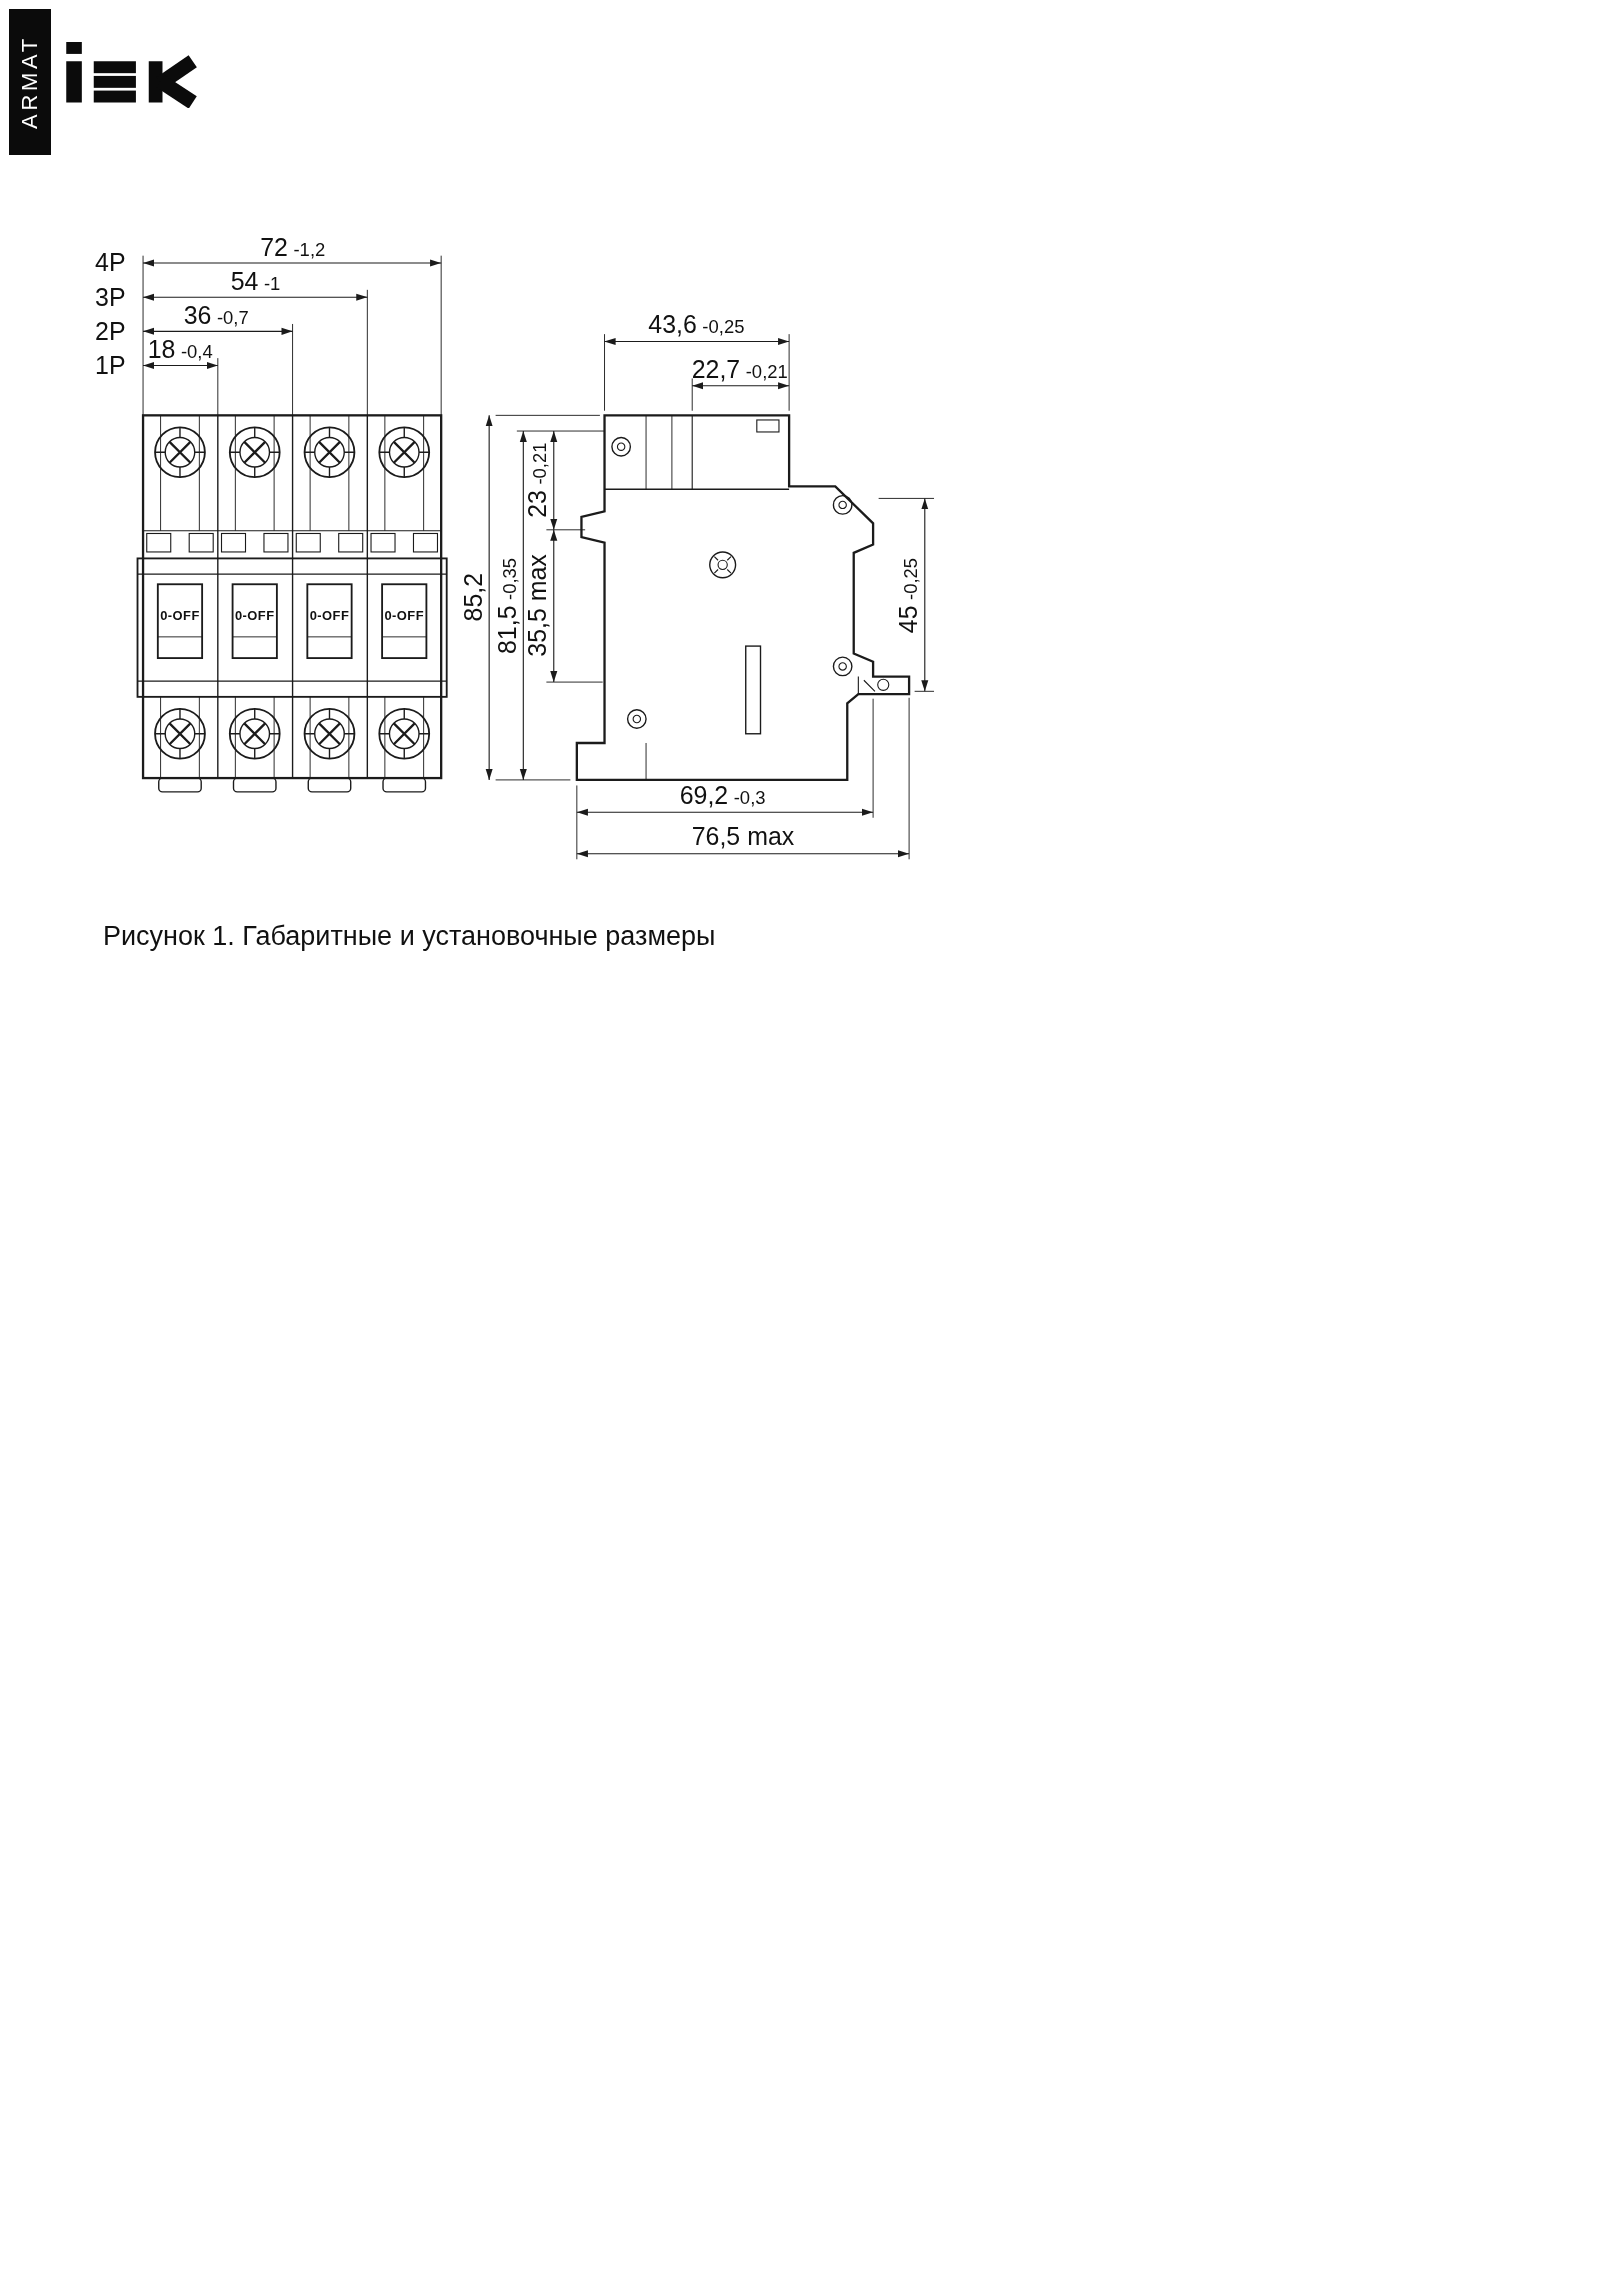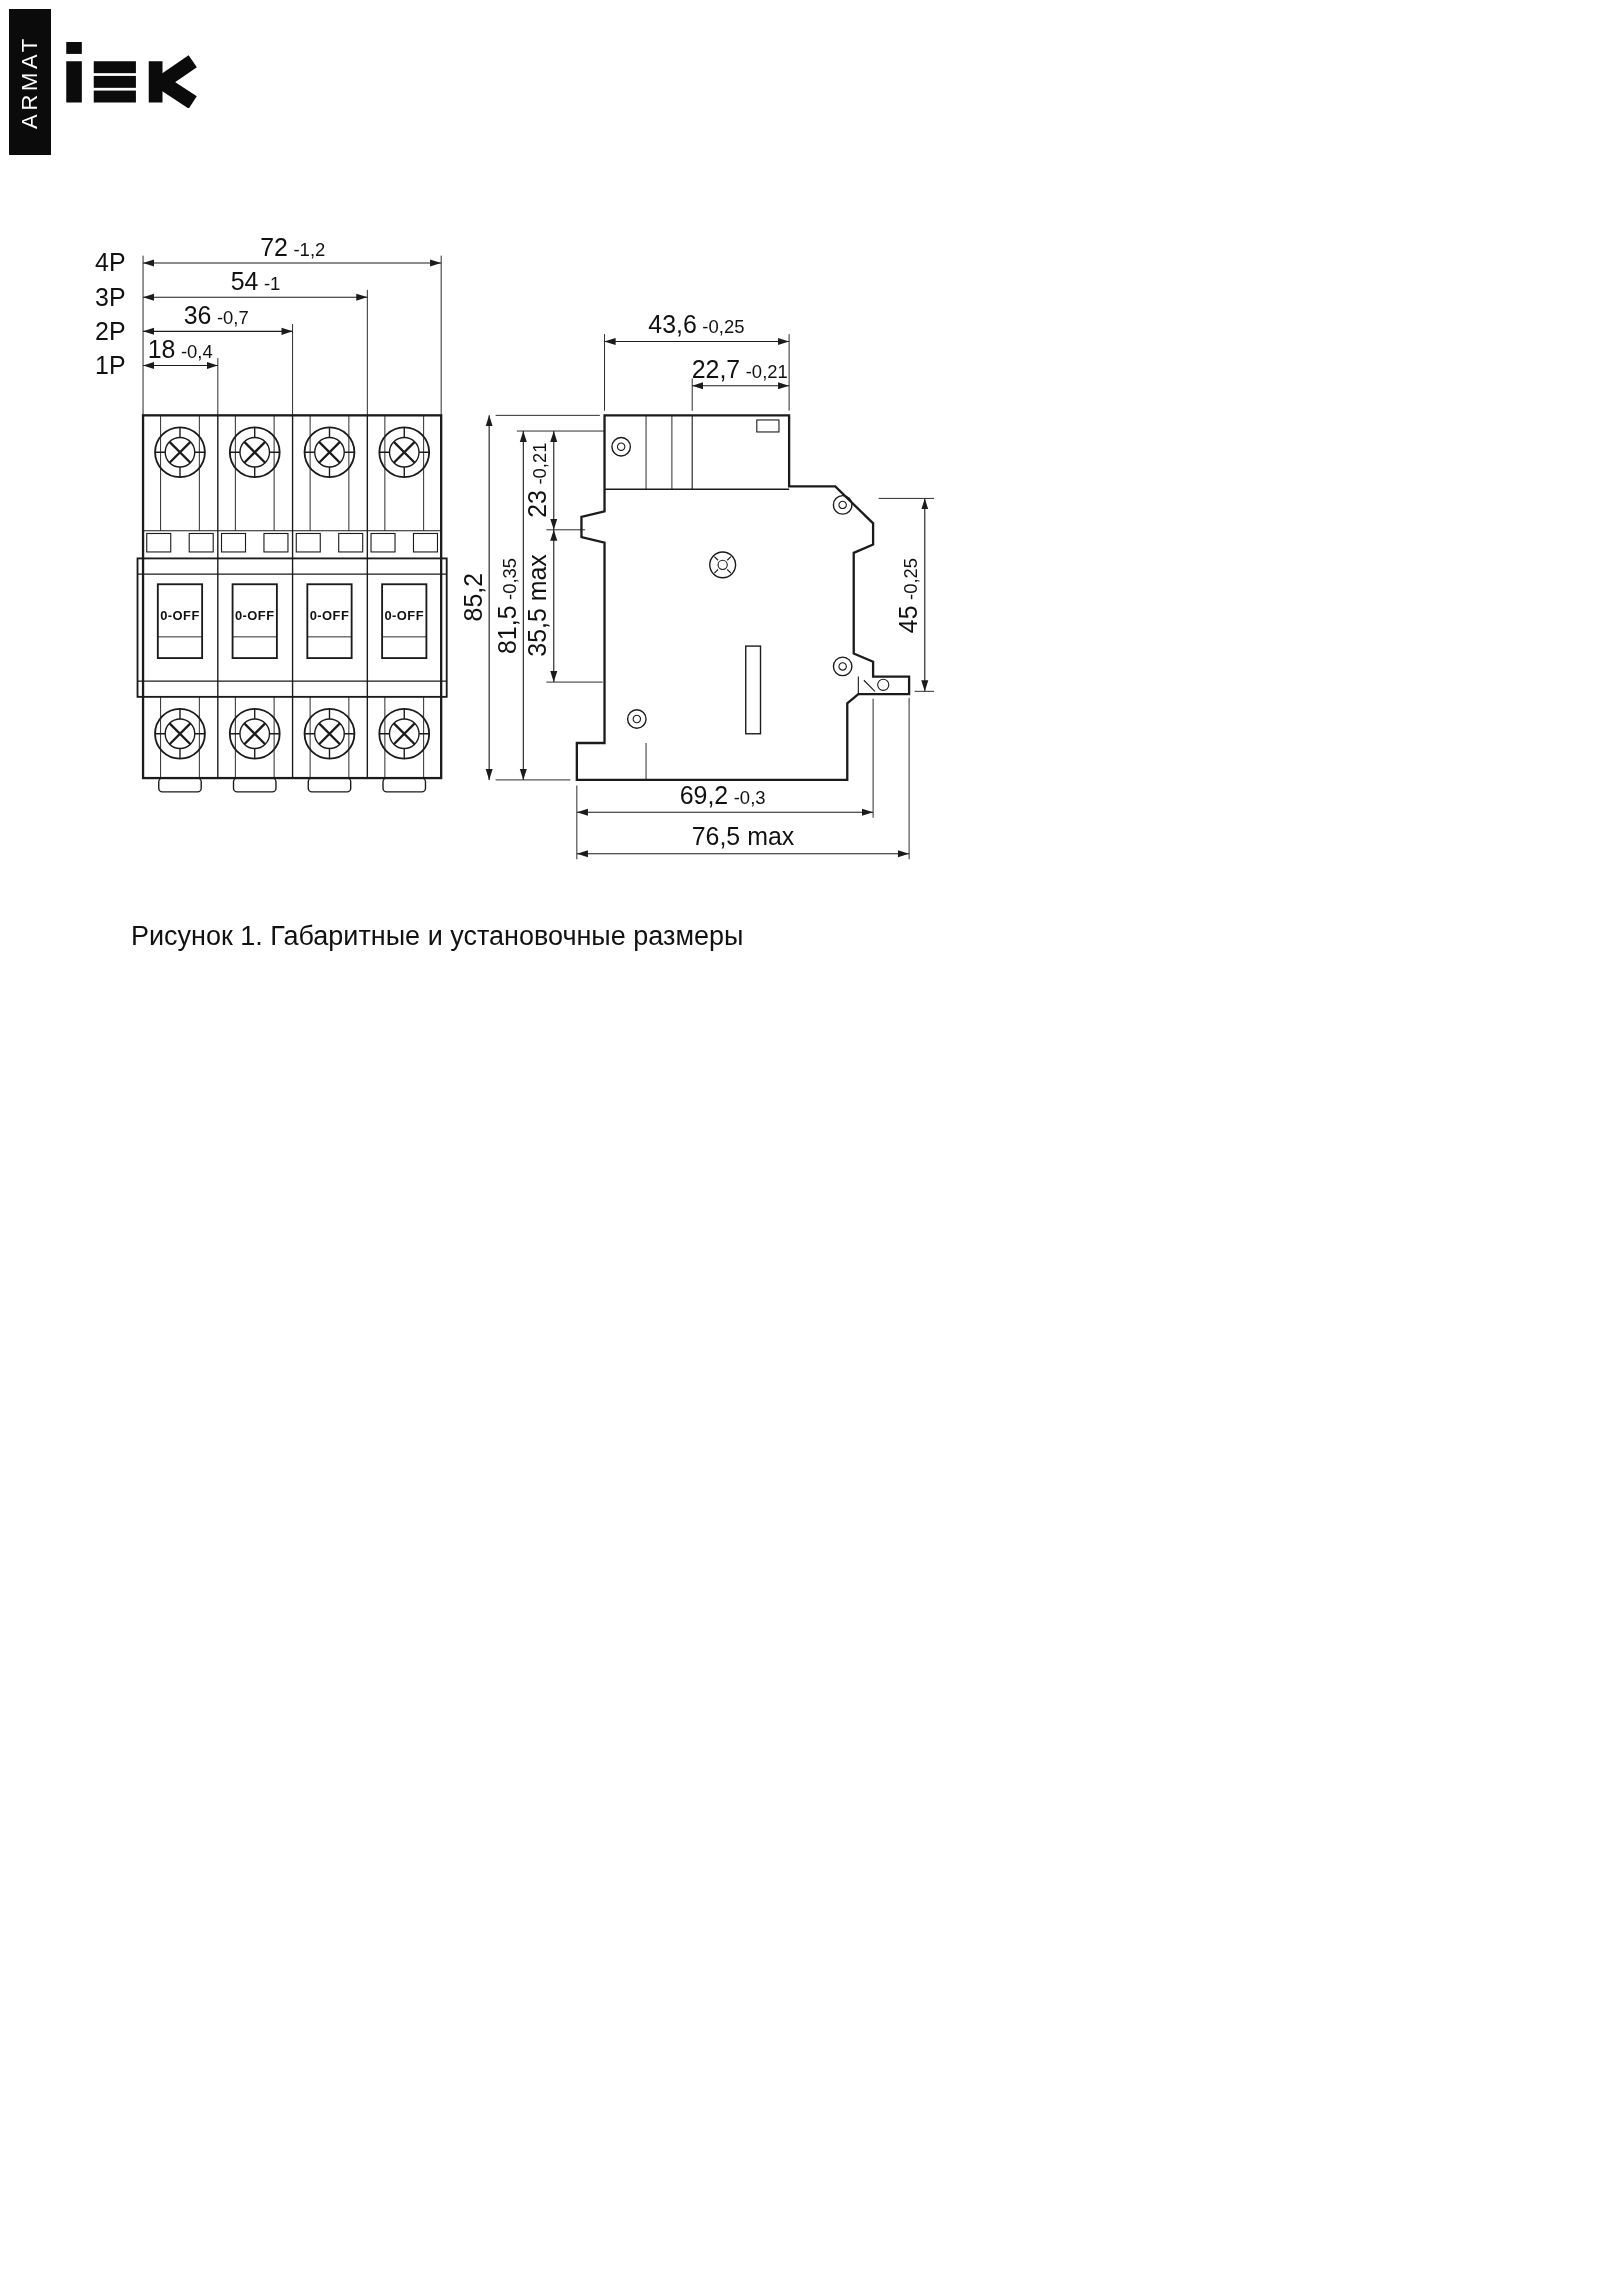--- a/index.html
+++ b/index.html
@@ -19,21 +19,21 @@
   .drawing { position:absolute; left:0; top:0; }
   svg { font-family:"Liberation Sans", sans-serif; }
   .dim { stroke:#1b1b1b; stroke-width:1.2; marker-start:url(#ah); marker-end:url(#ah); }
   .wit { stroke:#1b1b1b; stroke-width:1; fill:none; }
   text { fill:#111; stroke:none; }
   .dv { font-size:27px; }
   .dt { font-size:20px; }
   .pl { font-size:27px; }
   .tg { font-size:14px; font-weight:600; letter-spacing:0.5px; }
   .caption {
-    position:absolute; left:103px; top:921px; font-size:27px; color:#111;margin-left:28px;
+    position:absolute; left:103px; top:921px; font-size:27px; color:#111;
   }
 </style>
 </head>
 <body>
 
 <div class="page">
 
   <div class="brand-bar">
     <span>ARMAT</span>
   </div>

